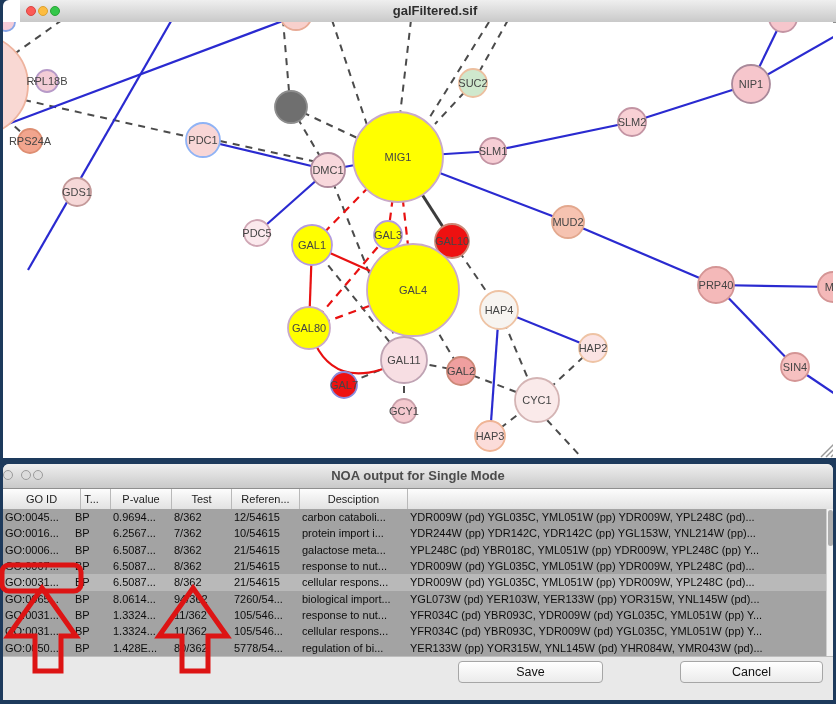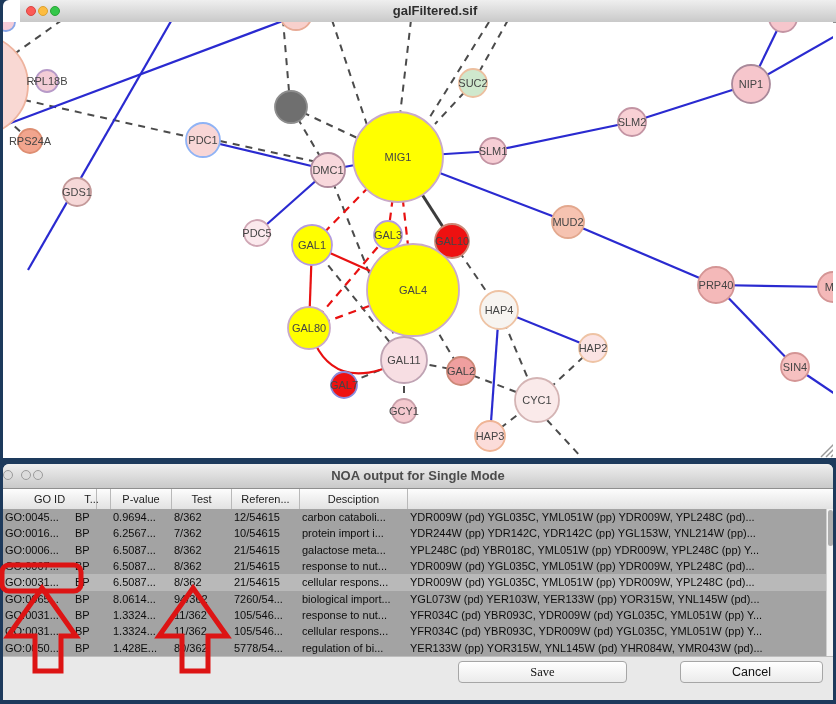--- a/index.html
+++ b/index.html
@@ -60,21 +60,21 @@
     background:#e9e9e9;border-top:1px solid #bdbdbd;
   }
   .mac-btn{
     position:absolute;top:4px;height:22px;
     background:linear-gradient(#ffffff,#ebebeb);
     border:1px solid #a6a6a6;border-radius:4px;
     font-size:12.5px;color:#111;text-align:center;line-height:20px;
     box-sizing:border-box;box-shadow:0 1px 0 rgba(255,255,255,.7) inset;
     font-family:"Liberation Sans",sans-serif;
   }
-  #save-btn{left:455px;width:169px;font-family:Liberation Serif, serif;}
+  #save-btn{left:455px;width:145px;}
   #cancel-btn{left:677px;width:143px;}
   #annot{position:absolute;left:0;top:0;pointer-events:none;z-index:50;}
 </style>
 </head>
 <body>
 
 <div class="window" id="win-top">
   <div class="titlebar">
     <span class="tl red"></span>
     <span class="tl yel"></span>
@@ -204,21 +204,21 @@
 
 <div class="window" id="win-bot">
   <div class="titlebar">
     <span class="tl off"></span>
     <span class="tl off" style="left:18px"></span>
     <span class="tl off" style="left:30px"></span>
     <span class="title">NOA output for Single Mode</span>
   </div>
 
   <div class="thead" id="thead">
-      <div class="hcell" style="left: 0px; width: 94px;">GO ID</div>
+      <div class="hcell" style="left: 0px; width: 78px;">GO ID</div>
       <div class="hcell" style="left: 70px; width: 38px;">T...</div>
       <div class="hcell" style="left: 108px; width: 61px;">P-value</div>
       <div class="hcell" style="left: 169px; width: 60px;">Test</div>
       <div class="hcell" style="left: 229px; width: 68px;">Referen...</div>
       <div class="hcell" style="left: 297px; width: 108px;">Desciption</div>
     </div>
   <div class="tbody" id="tbody">
       <div class="trow" style="top: 0px;">
         <span class="cell" style="left: 0px; width: 70px;">GO:0045...</span>
         <span class="cell" style="left: 70px; width: 38px;">BP</span>

